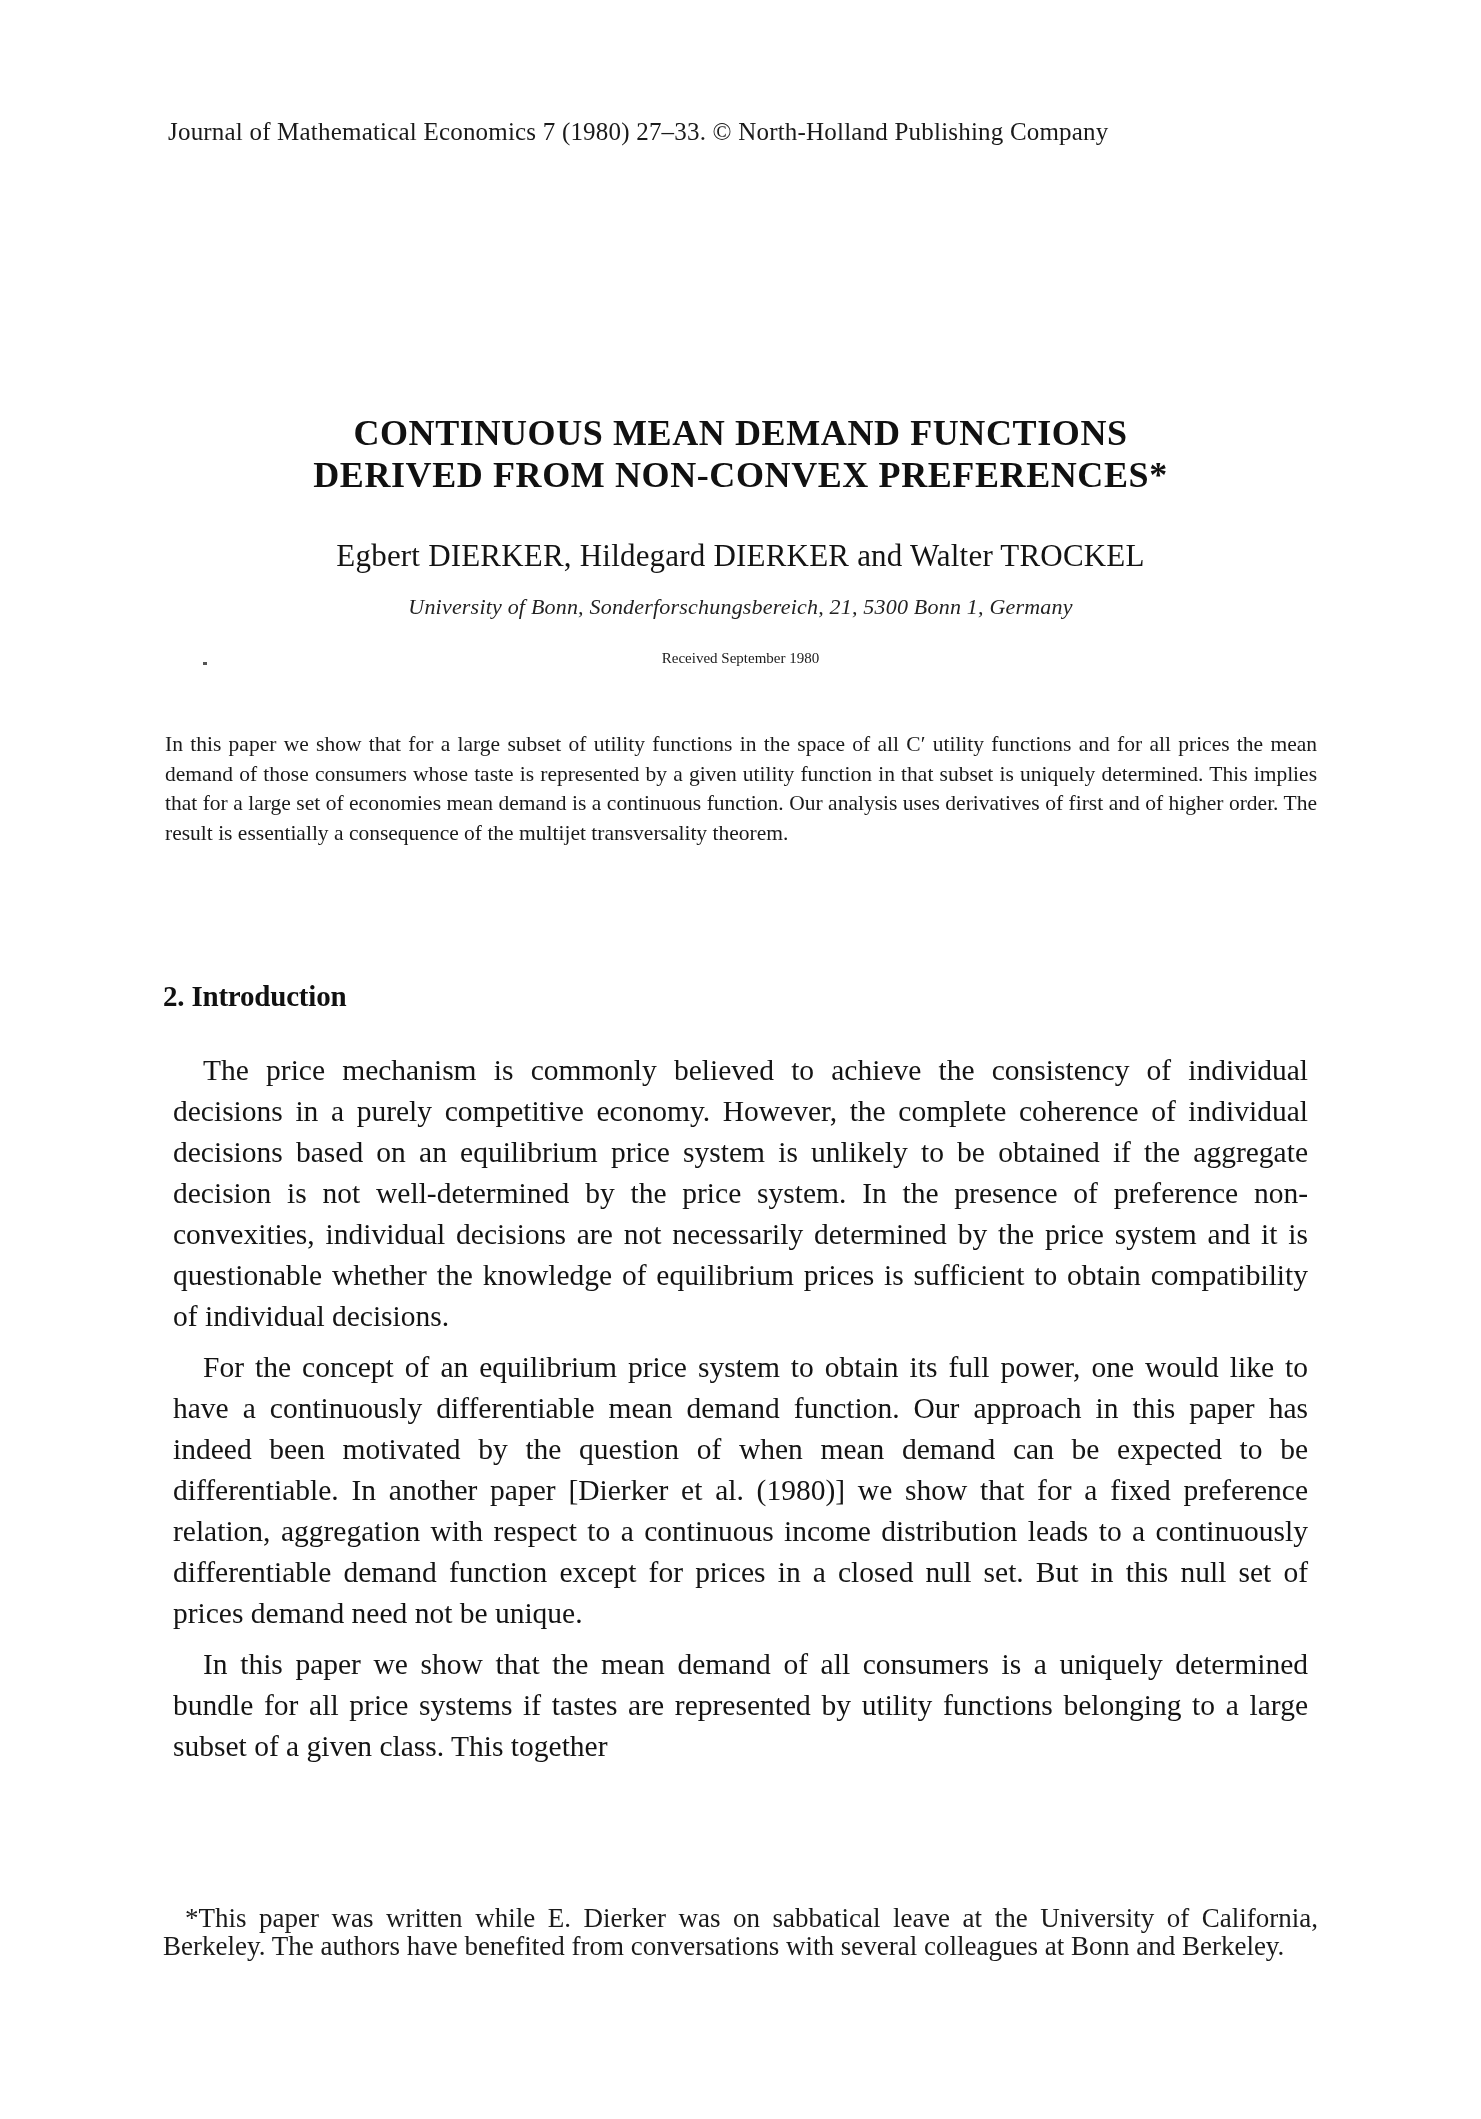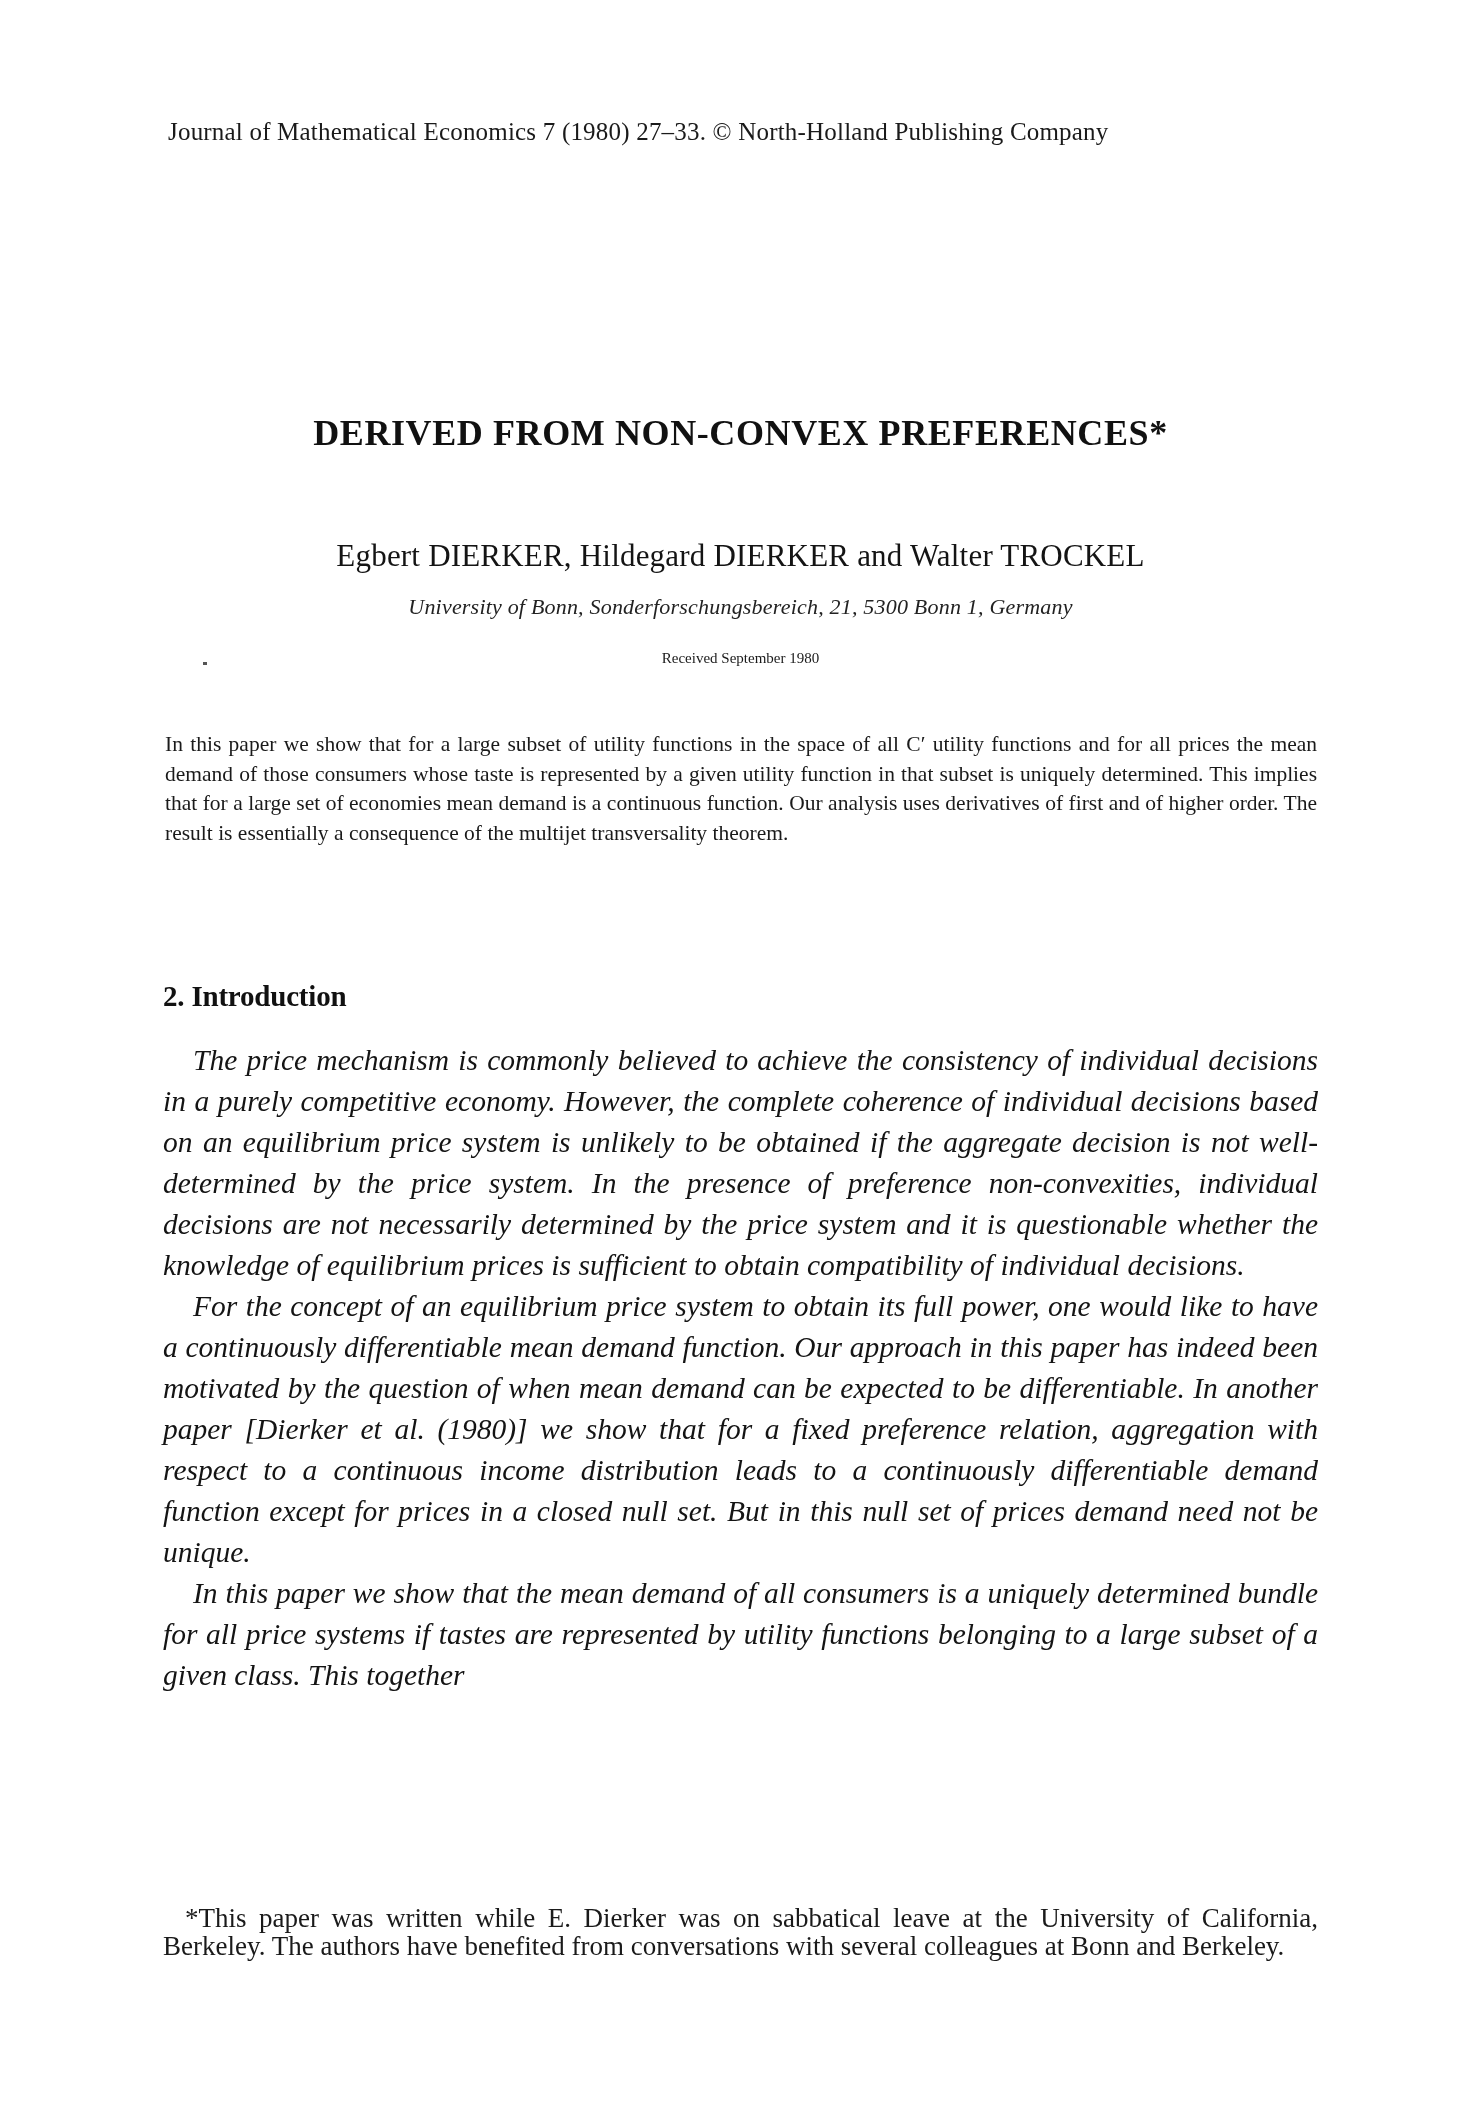--- a/index.html
+++ b/index.html
@@ -108,23 +108,22 @@
       position: absolute;
       left: 163px;
       top: 1040px;
       width: 1155px;
       font-size: 29.5px;
       line-height: 41px;
       text-align: justify;
       color: #141414;
     }
     .body-text p {
-      margin: 0;
+      margin: 10px;
       text-indent: 30px;
-      font-style: italic;
     }
     .footnote {
       position: absolute;
       left: 163px;
       top: 1904px;
       width: 1155px;
       font-size: 27px;
       line-height: 28px;
       text-align: justify;
       color: #1a1a1a;
@@ -135,20 +134,21 @@
     }
   </style>
 </head>
 <body>
 
 <div class="page">
 
   <div class="running-head">Journal of Mathematical Economics 7 (1980) 27–33. © North-Holland Publishing Company</div>
 
   <div class="title-block">
+    <span class="title-line">CONTINUOUS MEAN DEMAND FUNCTIONS</span>
     <span class="title-line">DERIVED FROM NON-CONVEX PREFERENCES*</span>
   </div>
 
   <div class="authors">Egbert DIERKER, Hildegard DIERKER and Walter TROCKEL</div>
 
   <div class="affiliation">University of Bonn, Sonderforschungsbereich, 21, 5300 Bonn 1, Germany</div>
 
   <div class="received-mark"></div>
   <div class="received">Received September 1980</div>
 

